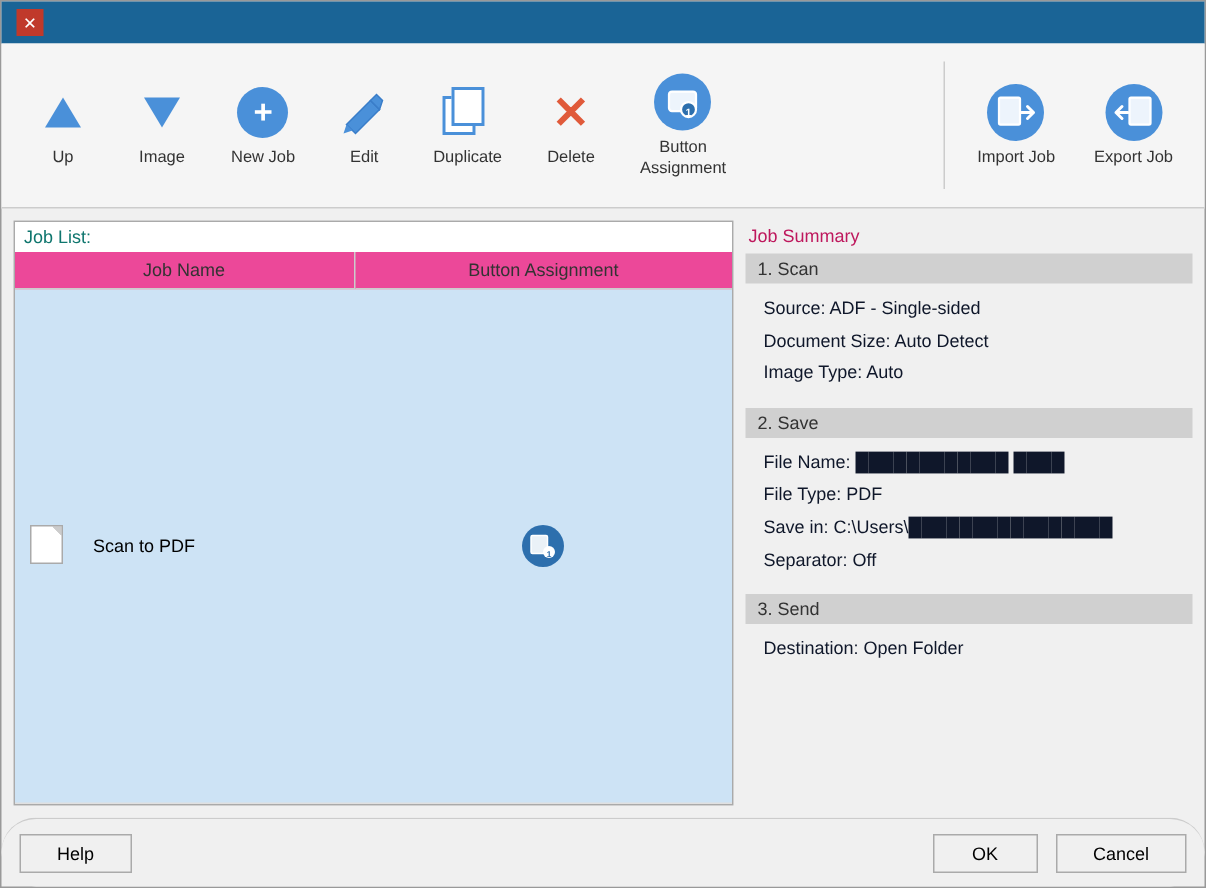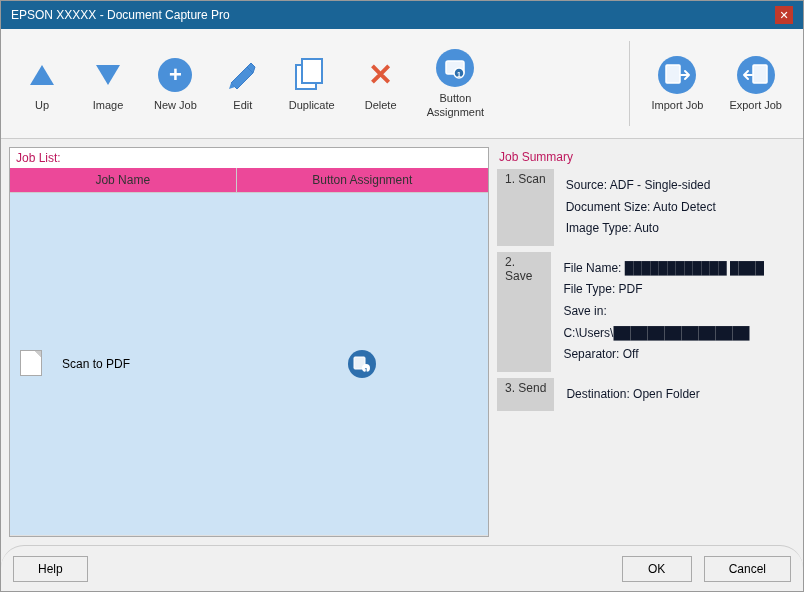--- a/index.html
+++ b/index.html
@@ -163,21 +163,21 @@
       width: 480px;
       display: flex;
       flex-direction: column;
       border: 1px solid #aaa;
       background: white;
       flex-shrink: 0;
     }
     .panel-title {
       font-size: 12px;
       font-weight: normal;
-      color: #be185d;
+      color: #0f766e;
       padding: 3px 6px;
     }
     .job-table {
       width: 100%;
       border-collapse: collapse;
       flex: 1;
     }
     .job-table thead tr {
       background: #ec4899;
       border-bottom: 1px solid #ccc;
@@ -247,21 +247,21 @@
       flex-direction: column;
       gap: 2px;
     }
     .summary-title {
       font-size: 12px;
       color: #be185d;
       padding: 3px 2px;
     }
     .summary-section {
       display: flex;
-      flex-direction: row;
+      flex-direction: column;
       margin-bottom: 6px;
     }
     .summary-section-header {
       background: #d0d0d0;
       padding: 3px 8px;
       font-size: 12px;
       color: #333;
       font-weight: normal;
     }
     .summary-section-body {
@@ -296,21 +296,20 @@
       min-width: 70px;
       text-align: center;
     }
   </style>
 </head>
 <body>
 
 <div class="window">
 
   <div class="title-bar">
-    <span class="title-bar-title">EPSON XXXXX - Document Capture Pro</span>
     <button class="title-bar-close">✕</button>
   </div>
 
   <div class="toolbar">
     <div class="toolbar-left">
 
       <button class="tb-btn">
         <div class="icon">
           <div class="arrow-up"></div>
         </div>

